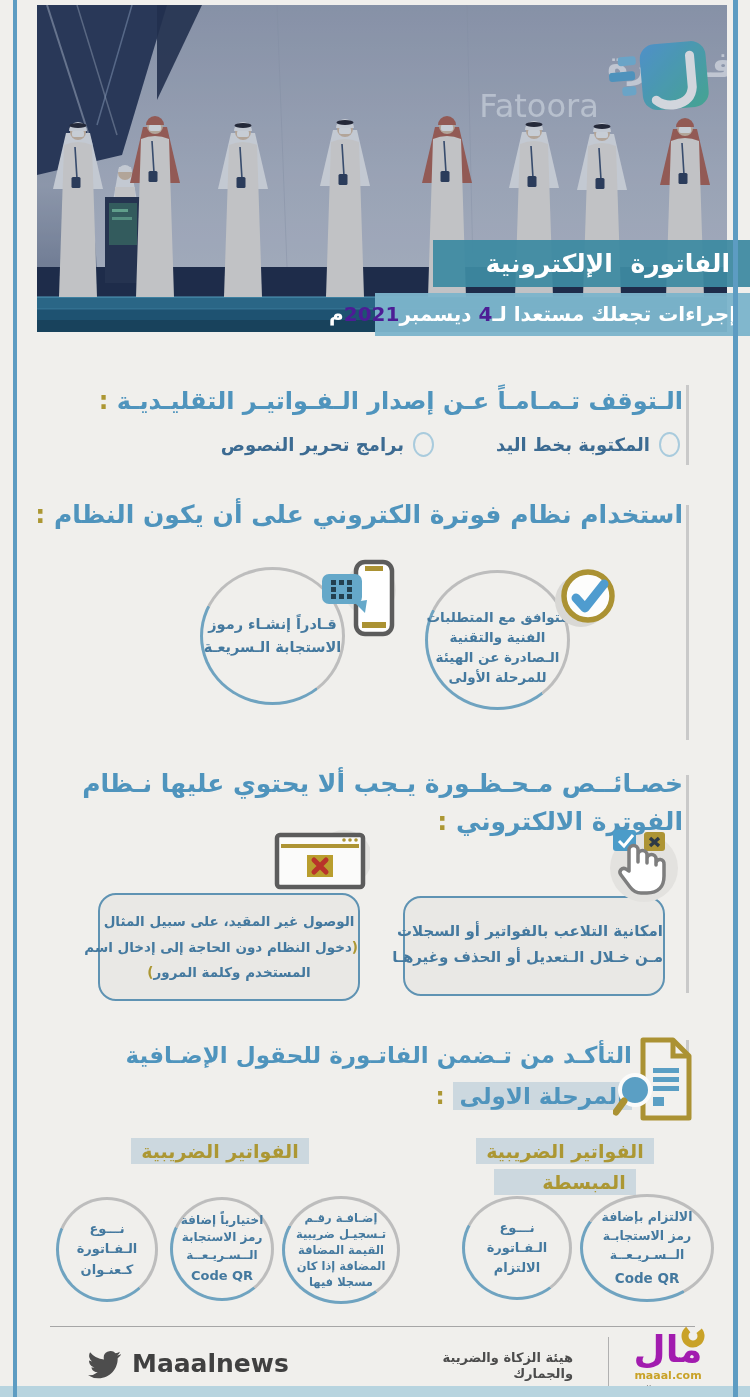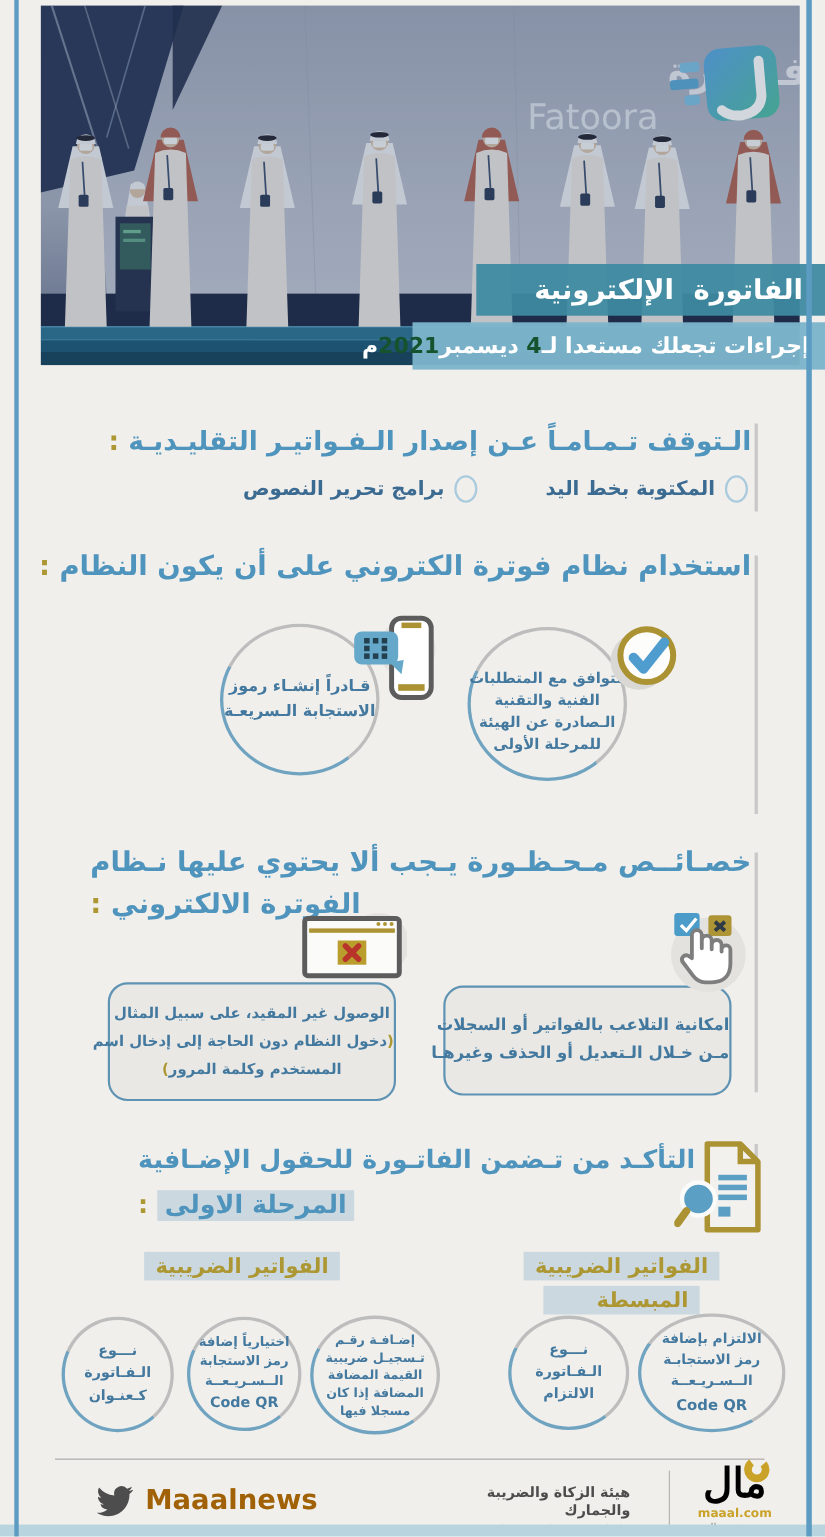--- a/index.html
+++ b/index.html
@@ -11,51 +11,51 @@
   .frame-right{left:733px;width:5px;}
   .bottom-strip{position:absolute;left:0;bottom:0;width:750px;height:11px;background:#b7d4df;z-index:25;}
   
   .hero{position:absolute;left:37px;top:5px;width:690px;height:327px;z-index:1;}
   .bar1{position:absolute;left:433px;top:240px;width:317px;height:47px;background:rgba(62,138,162,.94);
         z-index:5;color:#fff;font-weight:bold;font-size:25px;line-height:47px;text-align:right;
         padding-right:20px;box-sizing:border-box;word-spacing:9px;white-space:nowrap;}
   .bar2{position:absolute;left:375px;top:293px;width:375px;height:43px;background:rgba(124,180,203,.96);
         z-index:5;color:#fff;font-weight:bold;font-size:20px;line-height:43px;text-align:right;
         padding-right:14px;box-sizing:border-box;white-space:nowrap;}
-  .gold-num{color:#14532d;}
+  .gold-num{color:#4c1d95;}
   
   .vline{position:absolute;left:686px;width:3px;background:#c9c9c9;}
-  .stitle{position:absolute;font-weight:bold;color:#4f94bd;white-space:nowrap;text-align:left;}
+  .stitle{position:absolute;font-weight:bold;color:#4f94bd;white-space:nowrap;text-align:right;}
   .gcolon{color:#ac9733;}
   .bullet-row{position:absolute;top:432px;right:70px;display:flex;flex-direction:row;gap:62px;align-items:center;}
   .bullet{display:flex;align-items:center;gap:9px;font-weight:bold;font-size:18px;color:#3c6b92;white-space:nowrap;}
   .bullet-circle{display:inline-block;width:17px;height:21px;border:2px solid #a9cbdd;border-radius:50%;background:transparent;}
   .ring{position:absolute;border-radius:50%;background:conic-gradient(from 295deg,#bdbdbd 0 205deg,#6fa3c0 205deg 360deg);
         display:flex;align-items:center;justify-content:center;text-align:center;}
   .ring::before{content:"";position:absolute;inset:3px;border-radius:50%;background:#f0efec;}
   .rt{position:relative;z-index:1;font-weight:bold;color:#44799f;}
   .icon-abs{position:absolute;z-index:2;}
   .ibox{position:absolute;border:2px solid #5f93b3;border-radius:18px;background:#e9e8e5;
         color:#44799f;font-weight:bold;text-align:center;box-sizing:border-box;}
   .ibox p{margin:0;white-space:nowrap;}
   .hl{background:#ccd8df;padding:1px 7px;}
   .ghead{position:absolute;text-align:center;}
   .ghead span{display:inline-block;background:#ccd8df;color:#ac9733;font-weight:bold;font-size:19px;padding:2px 10px;}
   .ghead .l2{margin-top:5px;padding-left:48px;}
   
   .f-divider{position:absolute;left:50px;top:1326px;width:645px;height:1px;background:#a6a6a6;}
   .f-vline{position:absolute;left:608px;top:1337px;width:1px;height:54px;background:#b0b0b0;}
   .tw{position:absolute;left:88px;top:1348px;display:flex;direction:ltr;align-items:center;gap:10px;}
-  .tw-name{font-size:25px;font-weight:bold;color:#a16207;}
+  .tw-name{font-size:25px;font-weight:bold;color:#404040;}
   .auth{position:absolute;left:401px;top:1350px;display:flex;direction:ltr;align-items:center;gap:9px;flex-direction:column;}
   .auth-text{width:172px;text-align:right;direction:rtl;color:#4c4c4c;}
   .auth-ar{font-size:13px;font-weight:bold;line-height:1.25;}
   .auth-en{font-size:7.5px;margin-top:2px;direction:ltr;text-align:right;}
   .maaal{position:absolute;left:616px;top:1331px;width:104px;text-align:center;}
-  .maaal-word{position:relative;display:inline-block;font-size:37px;font-weight:bold;color:#000000;line-height:1;font-family:Liberation Serif, serif;}
+  .maaal-word{position:relative;display:inline-block;font-size:37px;font-weight:bold;color:#a21caf;line-height:1;}
   .maaal-arc{position:absolute;right:-4px;top:-8px;}
   .maaal-domain{font-size:11px;font-weight:bold;color:#c9a227;direction:ltr;margin-top:1px;}
   .maaal-tag{font-size:10px;color:#8a8a8a;margin-top:2px;}
 </style>
 </head>
 <body>
 
 <div class="page">
 
   <div class="frame-line frame-left"></div>

